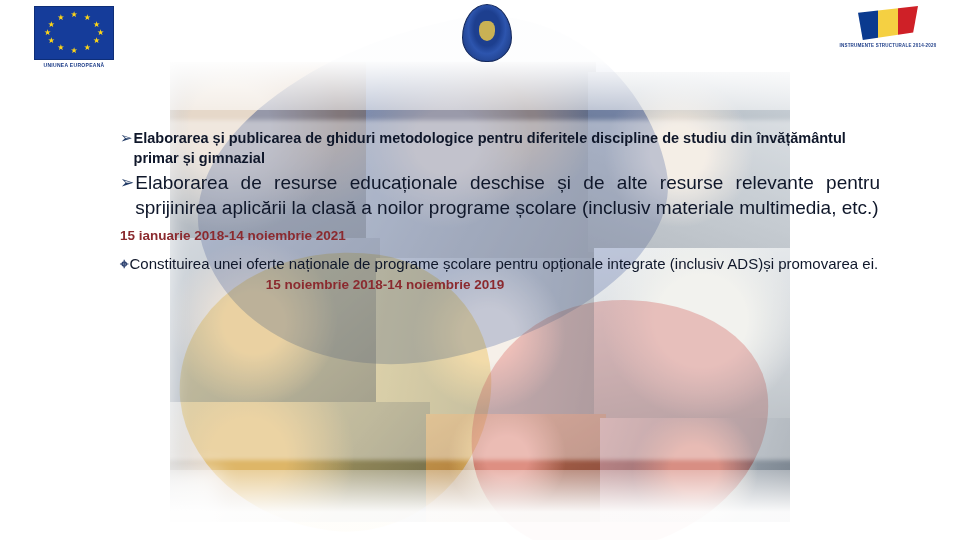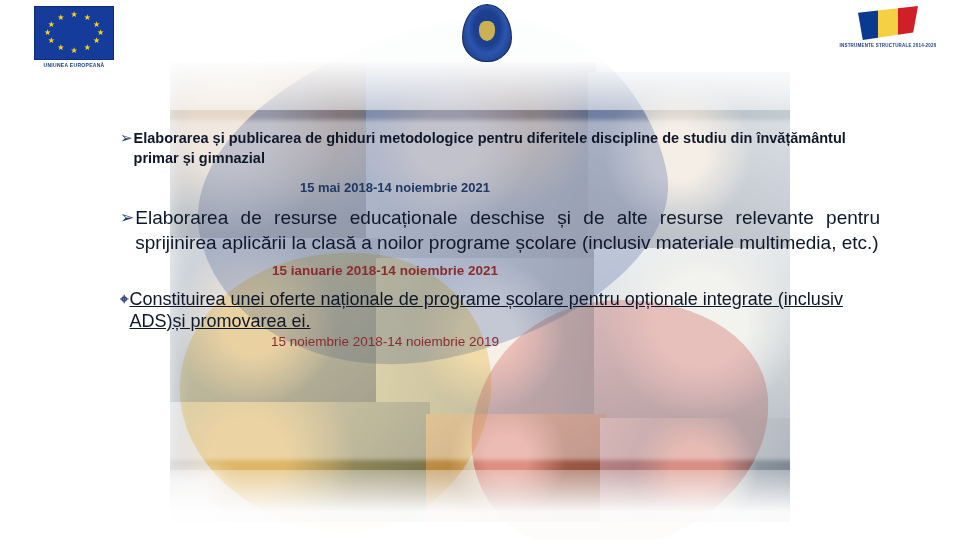--- a/index.html
+++ b/index.html
@@ -241,44 +241,42 @@
   }
 
   .b2 .bullet-glyph { font-size: 17px; line-height: 25px; }
   .b2 .bullet-text {
     font-size: 19px;
     line-height: 25px;
     text-align: justify;
     font-weight: 500;
   }
   .date2 {
-    text-align: center;
     color: #8b2a2f;
     font-size: 13.5px;
     font-weight: bold;
     margin: 8px 0 10px 0;
     padding-right: 230px;
   }
 
   .b3 .bullet-glyph {
     font-size: 15px;
     line-height: 22px;
     color: #2a3f6e;
   }
   .b3 .bullet-text {
-    font-size: 18px;
+    font-size: 15px;
     line-height: 22px;
     font-weight: 500;
-    text-decoration: underline;
   }
   .date3 {
     text-align: center;
     color: #8b2a2f;
     font-size: 13.5px;
-    font-weight: normal;
+    font-weight: bold;
     margin: 0 0 0 0;
     padding-right: 230px;
   }
 </style>
 </head>
 <body>
 
 <div class="slide">
 
   <div class="photo-collage">
@@ -329,21 +327,20 @@
     <div class="ro-mark"></div>
     <div class="ro-caption">INSTRUMENTE STRUCTURALE 2014-2020</div>
   </div>
 
   <div class="content">
 
     <div class="bullet-row b1">
       <span class="bullet-glyph">➢</span>
       <span class="bullet-text">Elaborarea și publicarea de ghiduri metodologice pentru diferitele discipline de studiu din învățământul primar și gimnazial</span>
     </div>
-    <div class="date1">15 mai 2018-14 noiembrie 2021</div>
 
     <div class="bullet-row b2">
       <span class="bullet-glyph">➢</span>
       <span class="bullet-text">Elaborarea de resurse educaționale deschise și de alte resurse relevante pentru sprijinirea aplicării la clasă a noilor programe școlare (inclusiv materiale multimedia, etc.)</span>
     </div>
     <div class="date2">15 ianuarie 2018-14 noiembrie 2021</div>
 
     <div class="bullet-row b3">
       <span class="bullet-glyph">⌖</span>
       <span class="bullet-text">Constituirea unei oferte naționale de programe școlare pentru opționale integrate (inclusiv ADS)și promovarea ei.</span>

